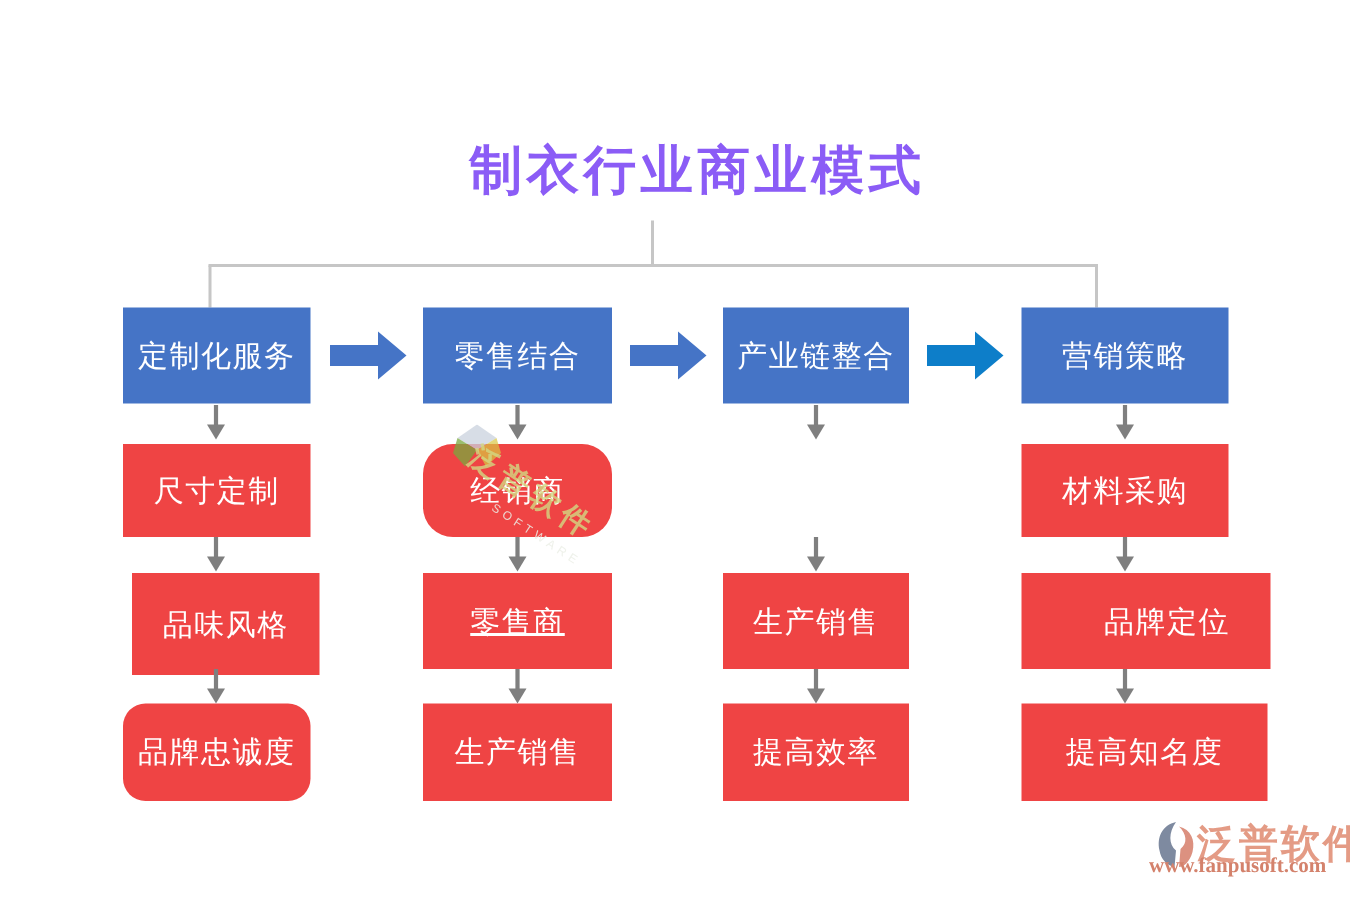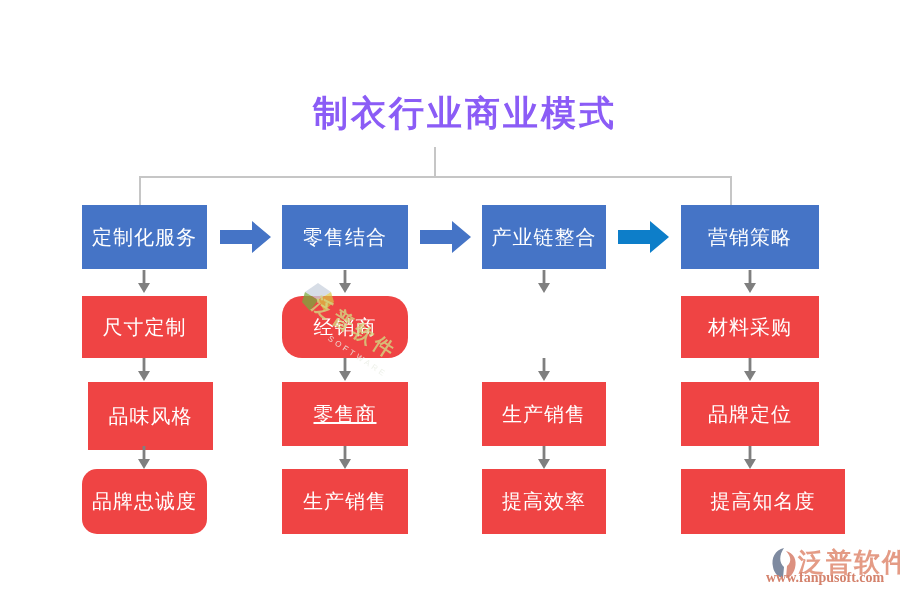--- a/index.html
+++ b/index.html
@@ -63,21 +63,21 @@
   <div class="box item-box" style="left:282px;top:296px;width:126px;height:62px;border-radius:20px;">经销商</div>
   <div class="box item-box" style="left:282px;top:382px;width:126px;height:64px;text-decoration:underline;">零售商</div>
   <div class="box item-box" style="left:282px;top:469px;width:126px;height:65px;">生产销售</div>
 
   <div class="box header-box" style="left:482px;top:205px;width:124px;height:64px;">产业链整合</div>
   <div class="box item-box" style="left:482px;top:382px;width:124px;height:64px;">生产销售</div>
   <div class="box header-box" style="left:681px;top:205px;width:138px;height:64px;">营销策略</div>
 
   <div class="box item-box" style="left:482px;top:469px;width:124px;height:65px;">提高效率</div>
   <div class="box item-box" style="left:681px;top:296px;width:138px;height:62px;">材料采购</div>
-  <div class="box item-box" style="left:681px;top:382px;width:138px;height:64px;">品牌定位</div>
+  <div class="box item-box" style="left:681px;top:382px;width:138px;height:64px;padding-left:28px;">品牌定位</div>
   <div class="box item-box" style="left:681px;top:469px;width:164px;height:65px;">提高知名度</div>
 
   <svg class="arrow" style="left:220px;top:220px;" width="52" height="34" viewBox="0 0 52 34">
       <polygon points="0,10 32,10 32,1 51,17 32,33 32,24 0,24" fill="#4574C6"></polygon>
     </svg>
   <svg class="arrow" style="left:420px;top:220px;" width="52" height="34" viewBox="0 0 52 34">
       <polygon points="0,10 32,10 32,1 51,17 32,33 32,24 0,24" fill="#4574C6"></polygon>
     </svg>
   <svg class="arrow" style="left:618px;top:220px;" width="52" height="34" viewBox="0 0 52 34">
       <polygon points="0,10 32,10 32,1 51,17 32,33 32,24 0,24" fill="#0D7EC9"></polygon>

